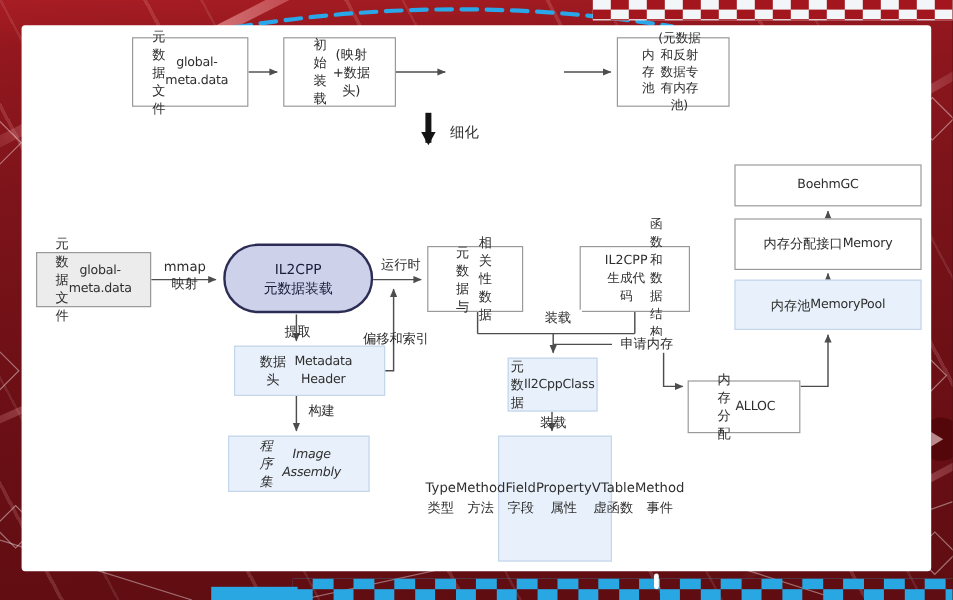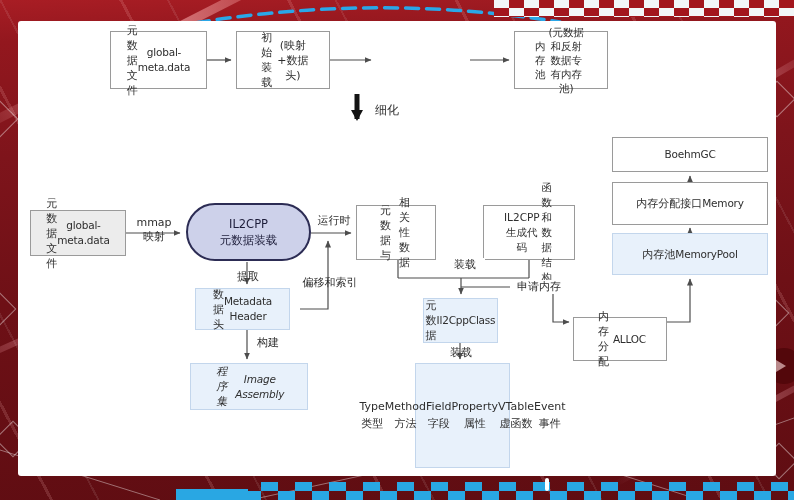--- a/index.html
+++ b/index.html
@@ -143,21 +143,21 @@
     <div>映射</div>
   </div>
   <div class="pill" style="left:186px;top:203px;width:125px;height:58px;">
     <div>IL2CPP</div>
     <div>元数据装载</div>
   </div>
   <div class="lbl" style="left:311px;top:214px;width:46px;">运行时</div>
   <div class="lbl" style="left:231px;top:270px;width:34px;">提取</div>
   <div class="lbl" style="left:298px;top:276px;width:64px;">偏移和索引</div>
 
-  <div class="box blue" style="left:195px;top:288px;width:95px;height:42px;justify-content:center;">
+  <div class="box blue" style="left:195px;top:288px;width:126px;height:42px;justify-content:center;">
     <div>数据头</div>
     <div class="en">Metadata Header</div>
   </div>
   <div class="lbl" style="left:251px;top:336px;width:34px;">构建</div>
   <div class="box blue" style="left:190px;top:363px;width:118px;height:47px;font-style:italic;">
     <div>程序集</div>
     <div class="en">Image Assembly</div>
   </div>
 
   <div class="box" style="left:356px;top:205px;width:80px;height:55px;">
@@ -175,21 +175,21 @@
     <div>元数据</div>
     <div class="en">Il2CppClass</div>
   </div>
   <div class="lbl" style="left:443px;top:346px;width:36px;">装载</div>
   <div class="box blue members" style="left:415px;top:363px;width:95px;height:105px;">
     <div>Type 类型</div>
     <div>Method 方法</div>
     <div>Field 字段</div>
     <div>Property 属性</div>
     <div>VTable 虚函数</div>
-    <div>Event 事件</div>
+    <div>Method 事件</div>
   </div>
 
   <div class="box" style="left:573px;top:298px;width:94px;height:44px;margin-top:19px;">
     <div>内存分配</div>
     <div class="en">ALLOC</div>
   </div>
   <div class="box blue" style="left:612px;top:233px;width:156px;height:42px;">
     <div>内存池</div>
     <div class="en">MemoryPool</div>
   </div>

